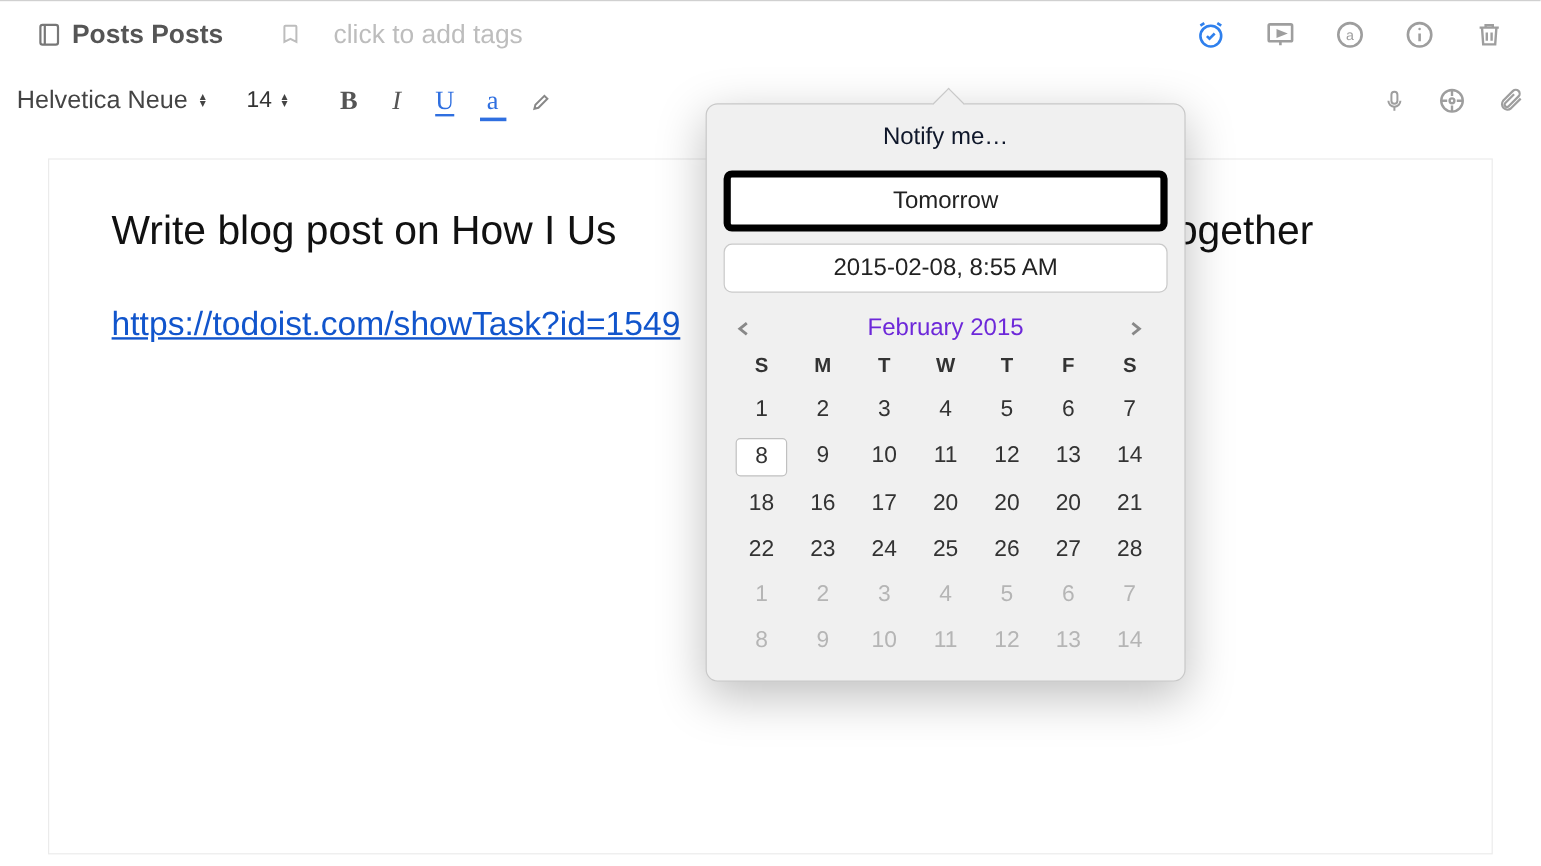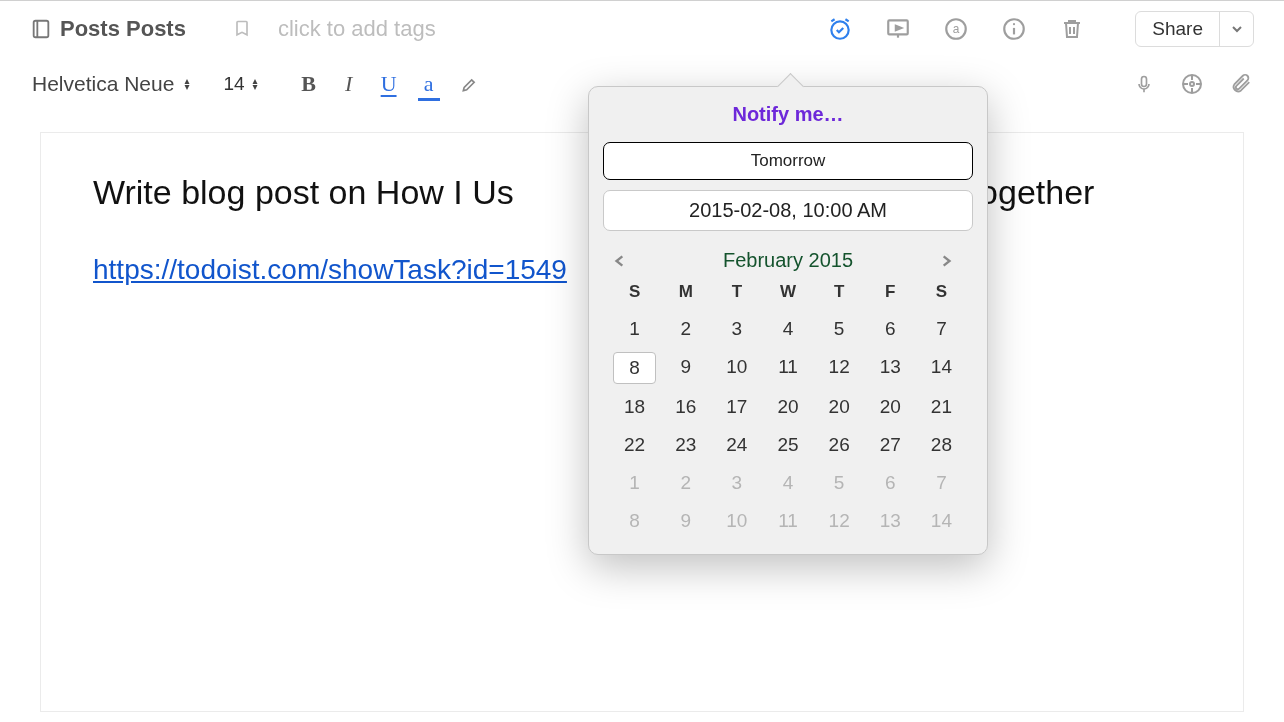--- a/index.html
+++ b/index.html
@@ -70,21 +70,21 @@
     border-left: 1px solid #dcdcdc;
     width: 34px;
     display: flex; align-items: center; justify-content: center;
     color: #777;
     cursor: pointer;
   }
 
   .format-bar {
     display: flex;
     align-items: center;
-    padding: 6px 32px;
+    padding: 6px 14px;
     height: 56px;
     gap: 24px;
     font-size: 19px;
   }
   .font-select {
     display: flex; align-items: center; gap: 10px;
     color: #444;
     cursor: pointer;
   }
   .font-name { font-size: 21px; }
@@ -161,32 +161,32 @@
     left: 192px;
     width: 18px; height: 18px;
     background: #f0f0f0;
     border-left: 1px solid #c8c8c8;
     border-top: 1px solid #c8c8c8;
     transform: rotate(45deg);
   }
   .pop-title {
     text-align: center;
     font-size: 20px;
-    font-weight: 700;
-    color: #6d28d9;
+    font-weight: 400;
+    color: #0f172a;
     margin-bottom: 16px;
   }
   .pop-btn {
     display: block;
     width: 100%;
     background: #fff;
-    border: 1px solid #000000;
+    border: 6px solid #000000;
     border-radius: 7px;
     padding: 8px 0;
-    font-size: 17px;
+    font-size: 20px;
     color: #222;
     margin-bottom: 10px;
     text-align: center;
     cursor: pointer;
   }
   .pop-date-field {
     width: 100%;
     background: #fff;
     border: 1px solid #c9c9c9;
     border-radius: 7px;
@@ -203,21 +203,21 @@
     padding: 4px 10px 10px 10px;
   }
   .cal-nav {
     font-size: 22px;
     color: #777;
     cursor: pointer;
     width: 24px; text-align: center;
   }
   .cal-month {
     font-size: 20px;
-    color: #14532d;
+    color: #6d28d9;
   }
   .cal-grid {
     display: grid;
     grid-template-columns: repeat(7, 1fr);
     text-align: center;
     row-gap: 8px;
     column-gap: 0;
     padding: 0 6px;
   }
   .cal-dow {
@@ -297,30 +297,20 @@
       </svg>
     </div>
     <div class="icon-btn">
       <svg width="24" height="26" viewBox="0 0 24 24" fill="none" stroke="#9e9e9e" stroke-width="2">
         <path d="M4 6h16"></path>
           <path d="M6 6l1 14h10l1-14"></path>
           <path d="M9 6V4h6v2"></path>
         <line x1="10" y1="10" x2="10" y2="17"></line>
           <line x1="14" y1="10" x2="14" y2="17"></line>
       </svg>
-    </div>
-    <div class="share-btn">
-      <div class="share-main">
-        <span>Share</span>
-      </div>
-      <div class="share-caret">
-        <svg width="12" height="12" viewBox="0 0 12 12">
-            <path d="M2 4l4 4 4-4" fill="none" stroke="#777" stroke-width="2"></path>
-          </svg>
-      </div>
     </div>
   </div>
 </div>
 
 <div class="format-bar">
   <div class="font-select">
     <span class="font-name">Helvetica Neue</span>
     <span class="updown">
       <span>▴</span>
         <span>▾</span>
@@ -376,21 +366,21 @@
     <span>Write blog post on How I Us</span>
     <span style="display:inline-block; width:430px;"></span>
     <span>Together</span>
   </div>
   <a class="doc-link" href="#">https://todoist.com/showTask?id=1549</a>
 </div>
 
 <div class="popover">
   <div class="pop-title">Notify me…</div>
   <button class="pop-btn">Tomorrow</button>
-  <div class="pop-date-field">2015-02-08,   10:00 AM</div>
+  <div class="pop-date-field">2015-02-08,   8:55 AM</div>
 
   <div class="cal-header">
     <div class="cal-nav">
       <svg width="14" height="18" viewBox="0 0 12 12">
           <path d="M8 2L3 6l5 4" fill="none" stroke="#888" stroke-width="2"></path>
         </svg>
     </div>
     <div class="cal-month">February 2015</div>
     <div class="cal-nav">
       <svg width="14" height="18" viewBox="0 0 12 12">

